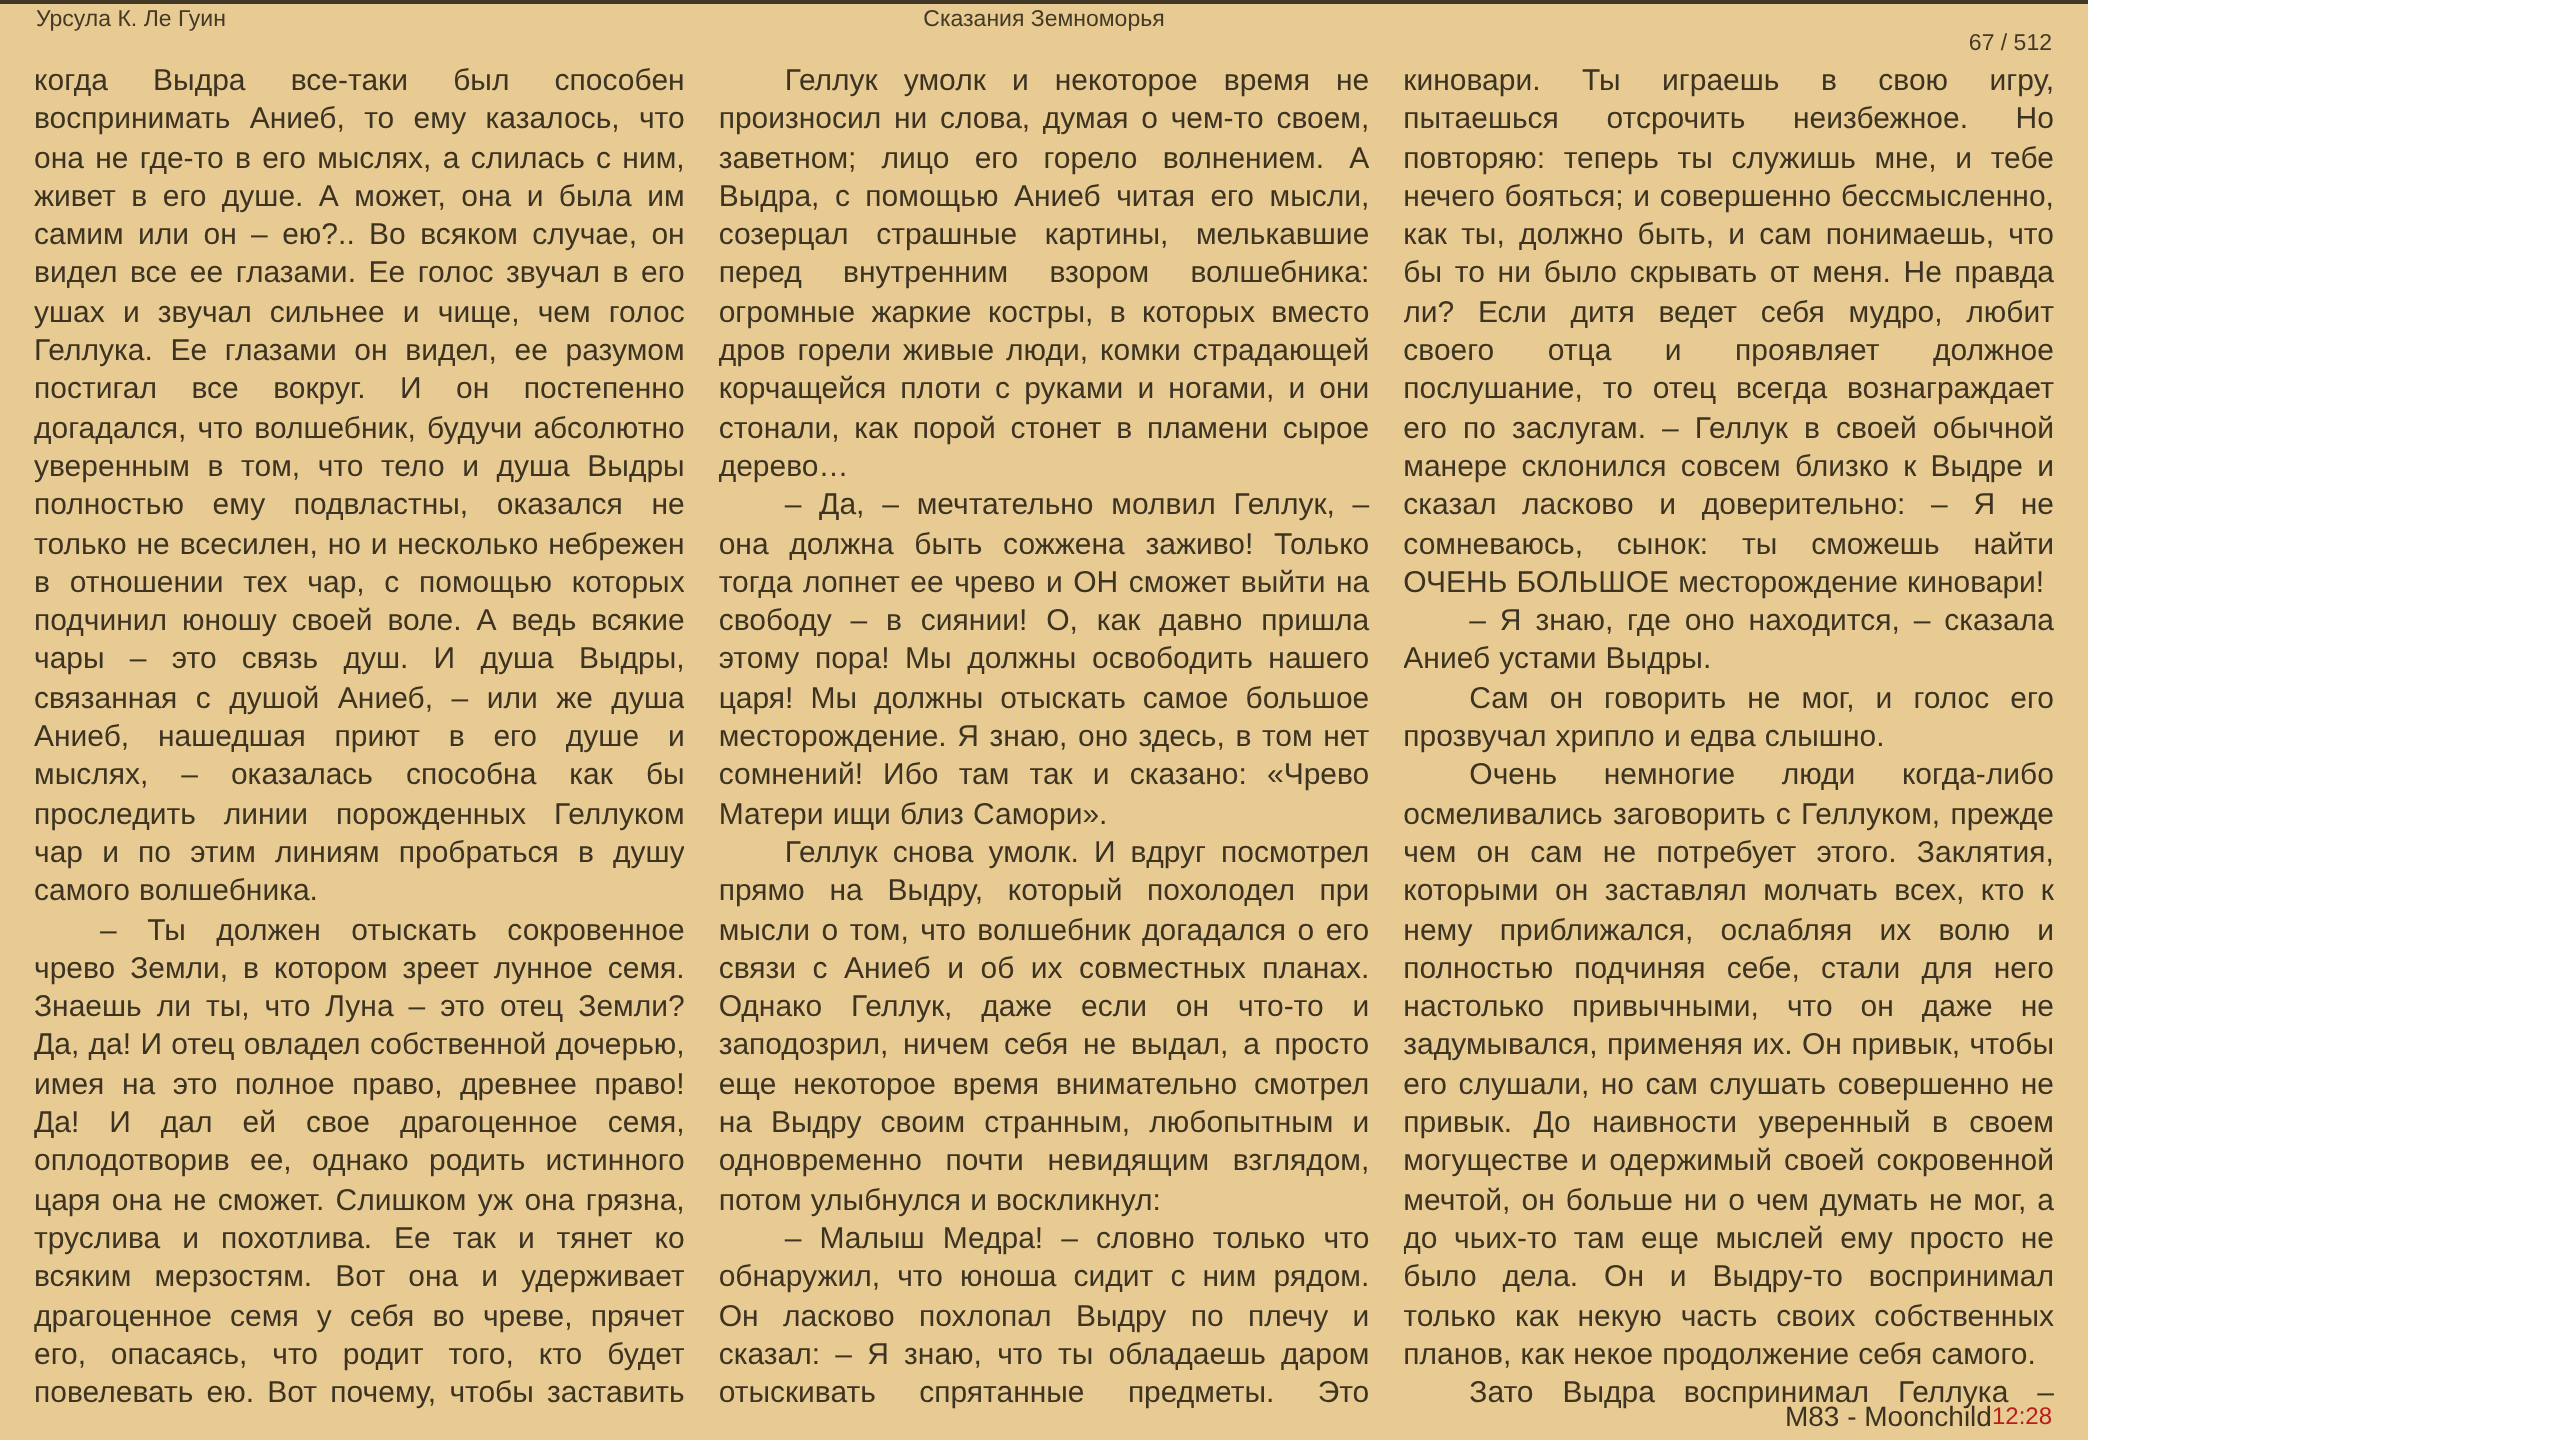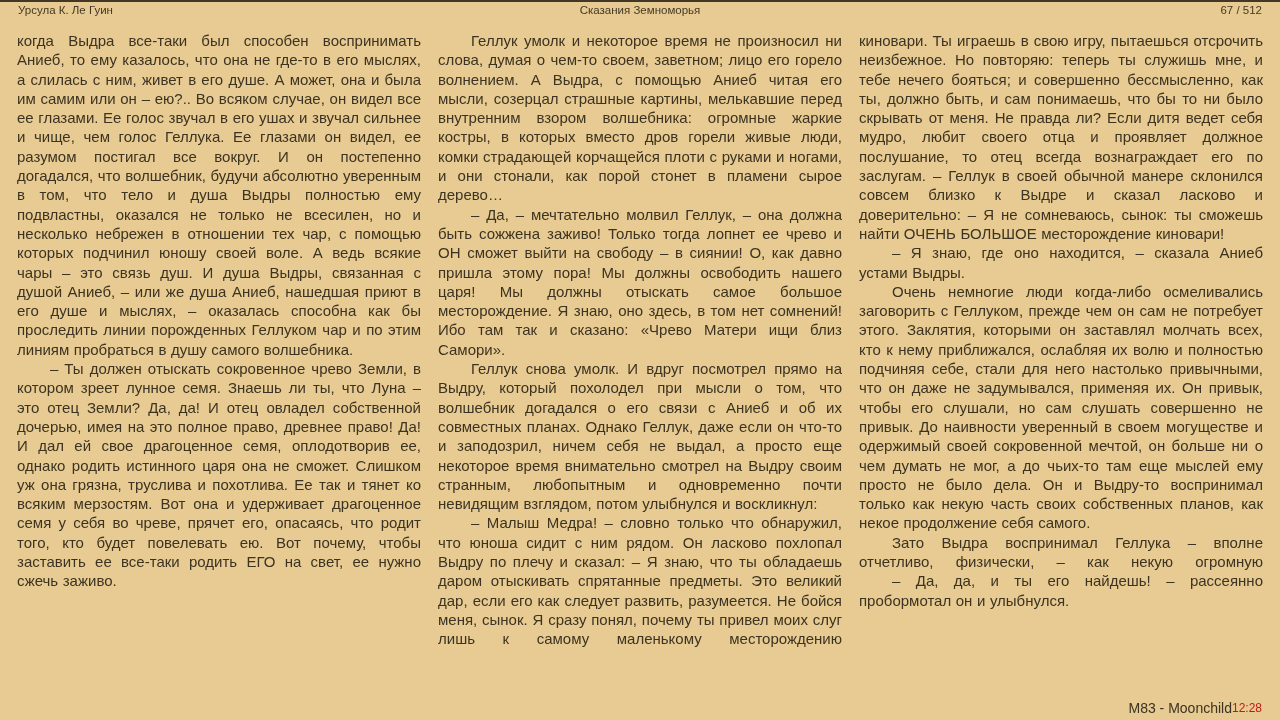--- a/index.html
+++ b/index.html
@@ -5,21 +5,21 @@
   html, body {
     margin: 0;
     padding: 0;
     width: 1280px;
     height: 720px;
     overflow: hidden;
     font-family: "Liberation Sans", sans-serif;
   }
   .screen {
     position: relative;
-    width: 1280px;
+    width: 1044px;
     height: 720px;
     background: #e8cb92;
     color: #3c3322;
   }
   .top-edge {
     position: absolute;
     top: 0; left: 0; right: 0;
     height: 2px;
     background: #241e12;
     opacity: 0.85;
@@ -29,21 +29,21 @@
     top: 3px;
     left: 18px;
     right: 18px;
     height: 14px;
     font-size: 11.5px;
     line-height: 14px;
     color: #423927;
   }
   .hdr-author { position: absolute; left: 0; top: 0; white-space: nowrap; }
   .hdr-title  { position: absolute; left: 50%; top: 0; transform: translateX(-50%); white-space: nowrap; }
-  .hdr-page   { position: absolute; right: 0; top: 0; white-space: nowrap; }
+  .hdr-page   { position: absolute; right: 0; top: 12px; white-space: nowrap; }
 
   .reader-body {
     position: absolute;
     top: 31px;
     left: 17px;
     right: 17px;
     height: 676px;
     display: flex;
     gap: 17px;
   }
@@ -94,20 +94,21 @@
       </div>
     <div class="text-column">
         <p class="para indent">Геллук умолк и некоторое время не произносил ни слова, думая о чем-то своем, заветном; лицо его горело волнением. А Выдра, с помощью Аниеб читая его мысли, созерцал страшные картины, мелькавшие перед внутренним взором волшебника: огромные жаркие костры, в которых вместо дров горели живые люди, комки страдающей корчащейся плоти с руками и ногами, и они стонали, как порой стонет в пламени сырое дерево…</p>
         <p class="para indent">– Да, – мечтательно молвил Геллук, – она должна быть сожжена заживо! Только тогда лопнет ее чрево и ОН сможет выйти на свободу – в сиянии! О, как давно пришла этому пора! Мы должны освободить нашего царя! Мы должны отыскать самое большое месторождение. Я знаю, оно здесь, в том нет сомнений! Ибо там так и сказано: «Чрево Матери ищи близ Самори».</p>
         <p class="para indent">Геллук снова умолк. И вдруг посмотрел прямо на Выдру, который похолодел при мысли о том, что волшебник догадался о его связи с Аниеб и об их совместных планах. Однако Геллук, даже если он что-то и заподозрил, ничем себя не выдал, а просто еще некоторое время внимательно смотрел на Выдру своим странным, любопытным и одновременно почти невидящим взглядом, потом улыбнулся и воскликнул:</p>
         <p class="para indent continues">– Малыш Медра! – словно только что обнаружил, что юноша сидит с ним рядом. Он ласково похлопал Выдру по плечу и сказал: – Я знаю, что ты обладаешь даром отыскивать спрятанные предметы. Это великий дар, если его как следует развить, разумеется. Не бойся меня, сынок. Я сразу понял, почему ты привел моих слуг лишь к самому маленькому месторождению</p>
       </div>
     <div class="text-column">
         <p class="para">киновари. Ты играешь в свою игру, пытаешься отсрочить неизбежное. Но повторяю: теперь ты служишь мне, и тебе нечего бояться; и совершенно бессмысленно, как ты, должно быть, и сам понимаешь, что бы то ни было скрывать от меня. Не правда ли? Если дитя ведет себя мудро, любит своего отца и проявляет должное послушание, то отец всегда вознаграждает его по заслугам. – Геллук в своей обычной манере склонился совсем близко к Выдре и сказал ласково и доверительно: – Я не сомневаюсь, сынок: ты сможешь найти ОЧЕНЬ БОЛЬШОЕ месторождение киновари!</p>
         <p class="para indent">– Я знаю, где оно находится, – сказала Аниеб устами Выдры.</p>
+        <p class="para indent">Сам он говорить не мог, и голос его прозвучал хрипло и едва слышно.</p>
         <p class="para indent">Очень немногие люди когда-либо осмеливались заговорить с Геллуком, прежде чем он сам не потребует этого. Заклятия, которыми он заставлял молчать всех, кто к нему приближался, ослабляя их волю и полностью подчиняя себе, стали для него настолько привычными, что он даже не задумывался, применяя их. Он привык, чтобы его слушали, но сам слушать совершенно не привык. До наивности уверенный в своем могуществе и одержимый своей сокровенной мечтой, он больше ни о чем думать не мог, а до чьих-то там еще мыслей ему просто не было дела. Он и Выдру-то воспринимал только как некую часть своих собственных планов, как некое продолжение себя самого.</p>
         <p class="para indent continues">Зато Выдра воспринимал Геллука – вполне отчетливо, физически, – как некую огромную</p>
         <p class="para indent">– Да, да, и ты его найдешь! – рассеянно пробормотал он и улыбнулся.</p>
       </div>
   </div>
 
   <div class="reader-footer">
     <span class="now-playing">M83 - Moonchild</span>
     <span class="clock">12:28</span>
   </div>

